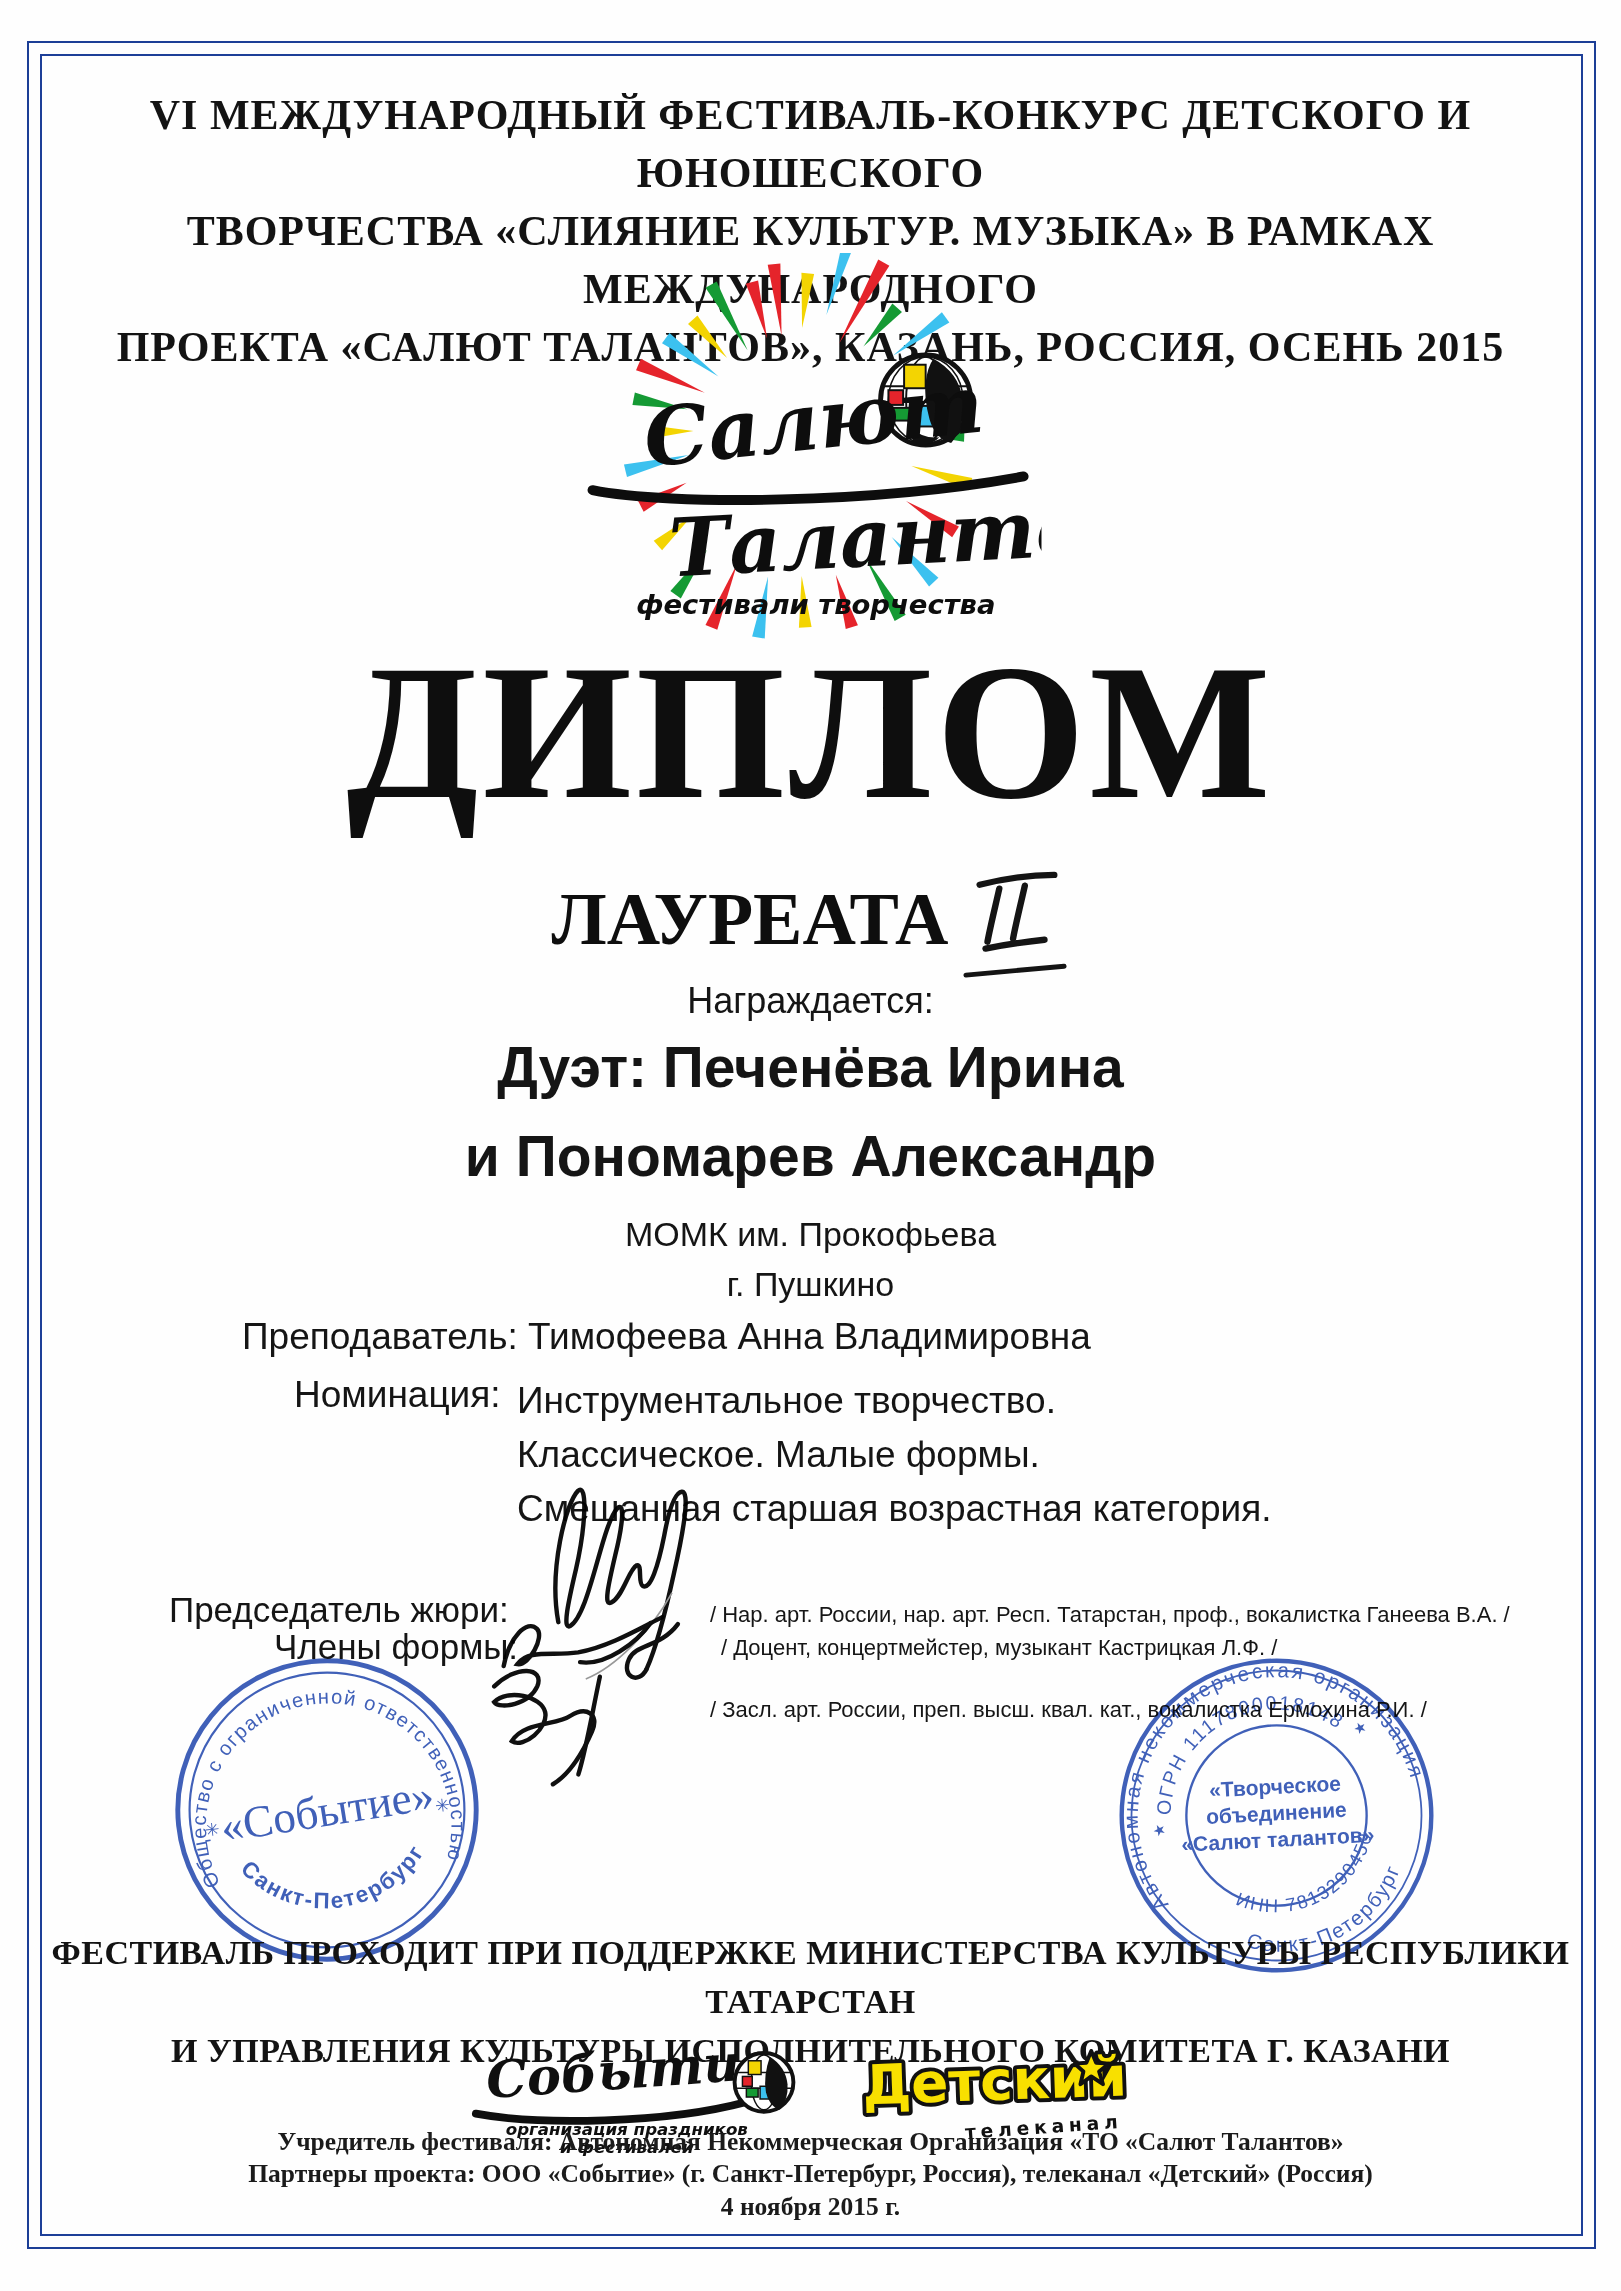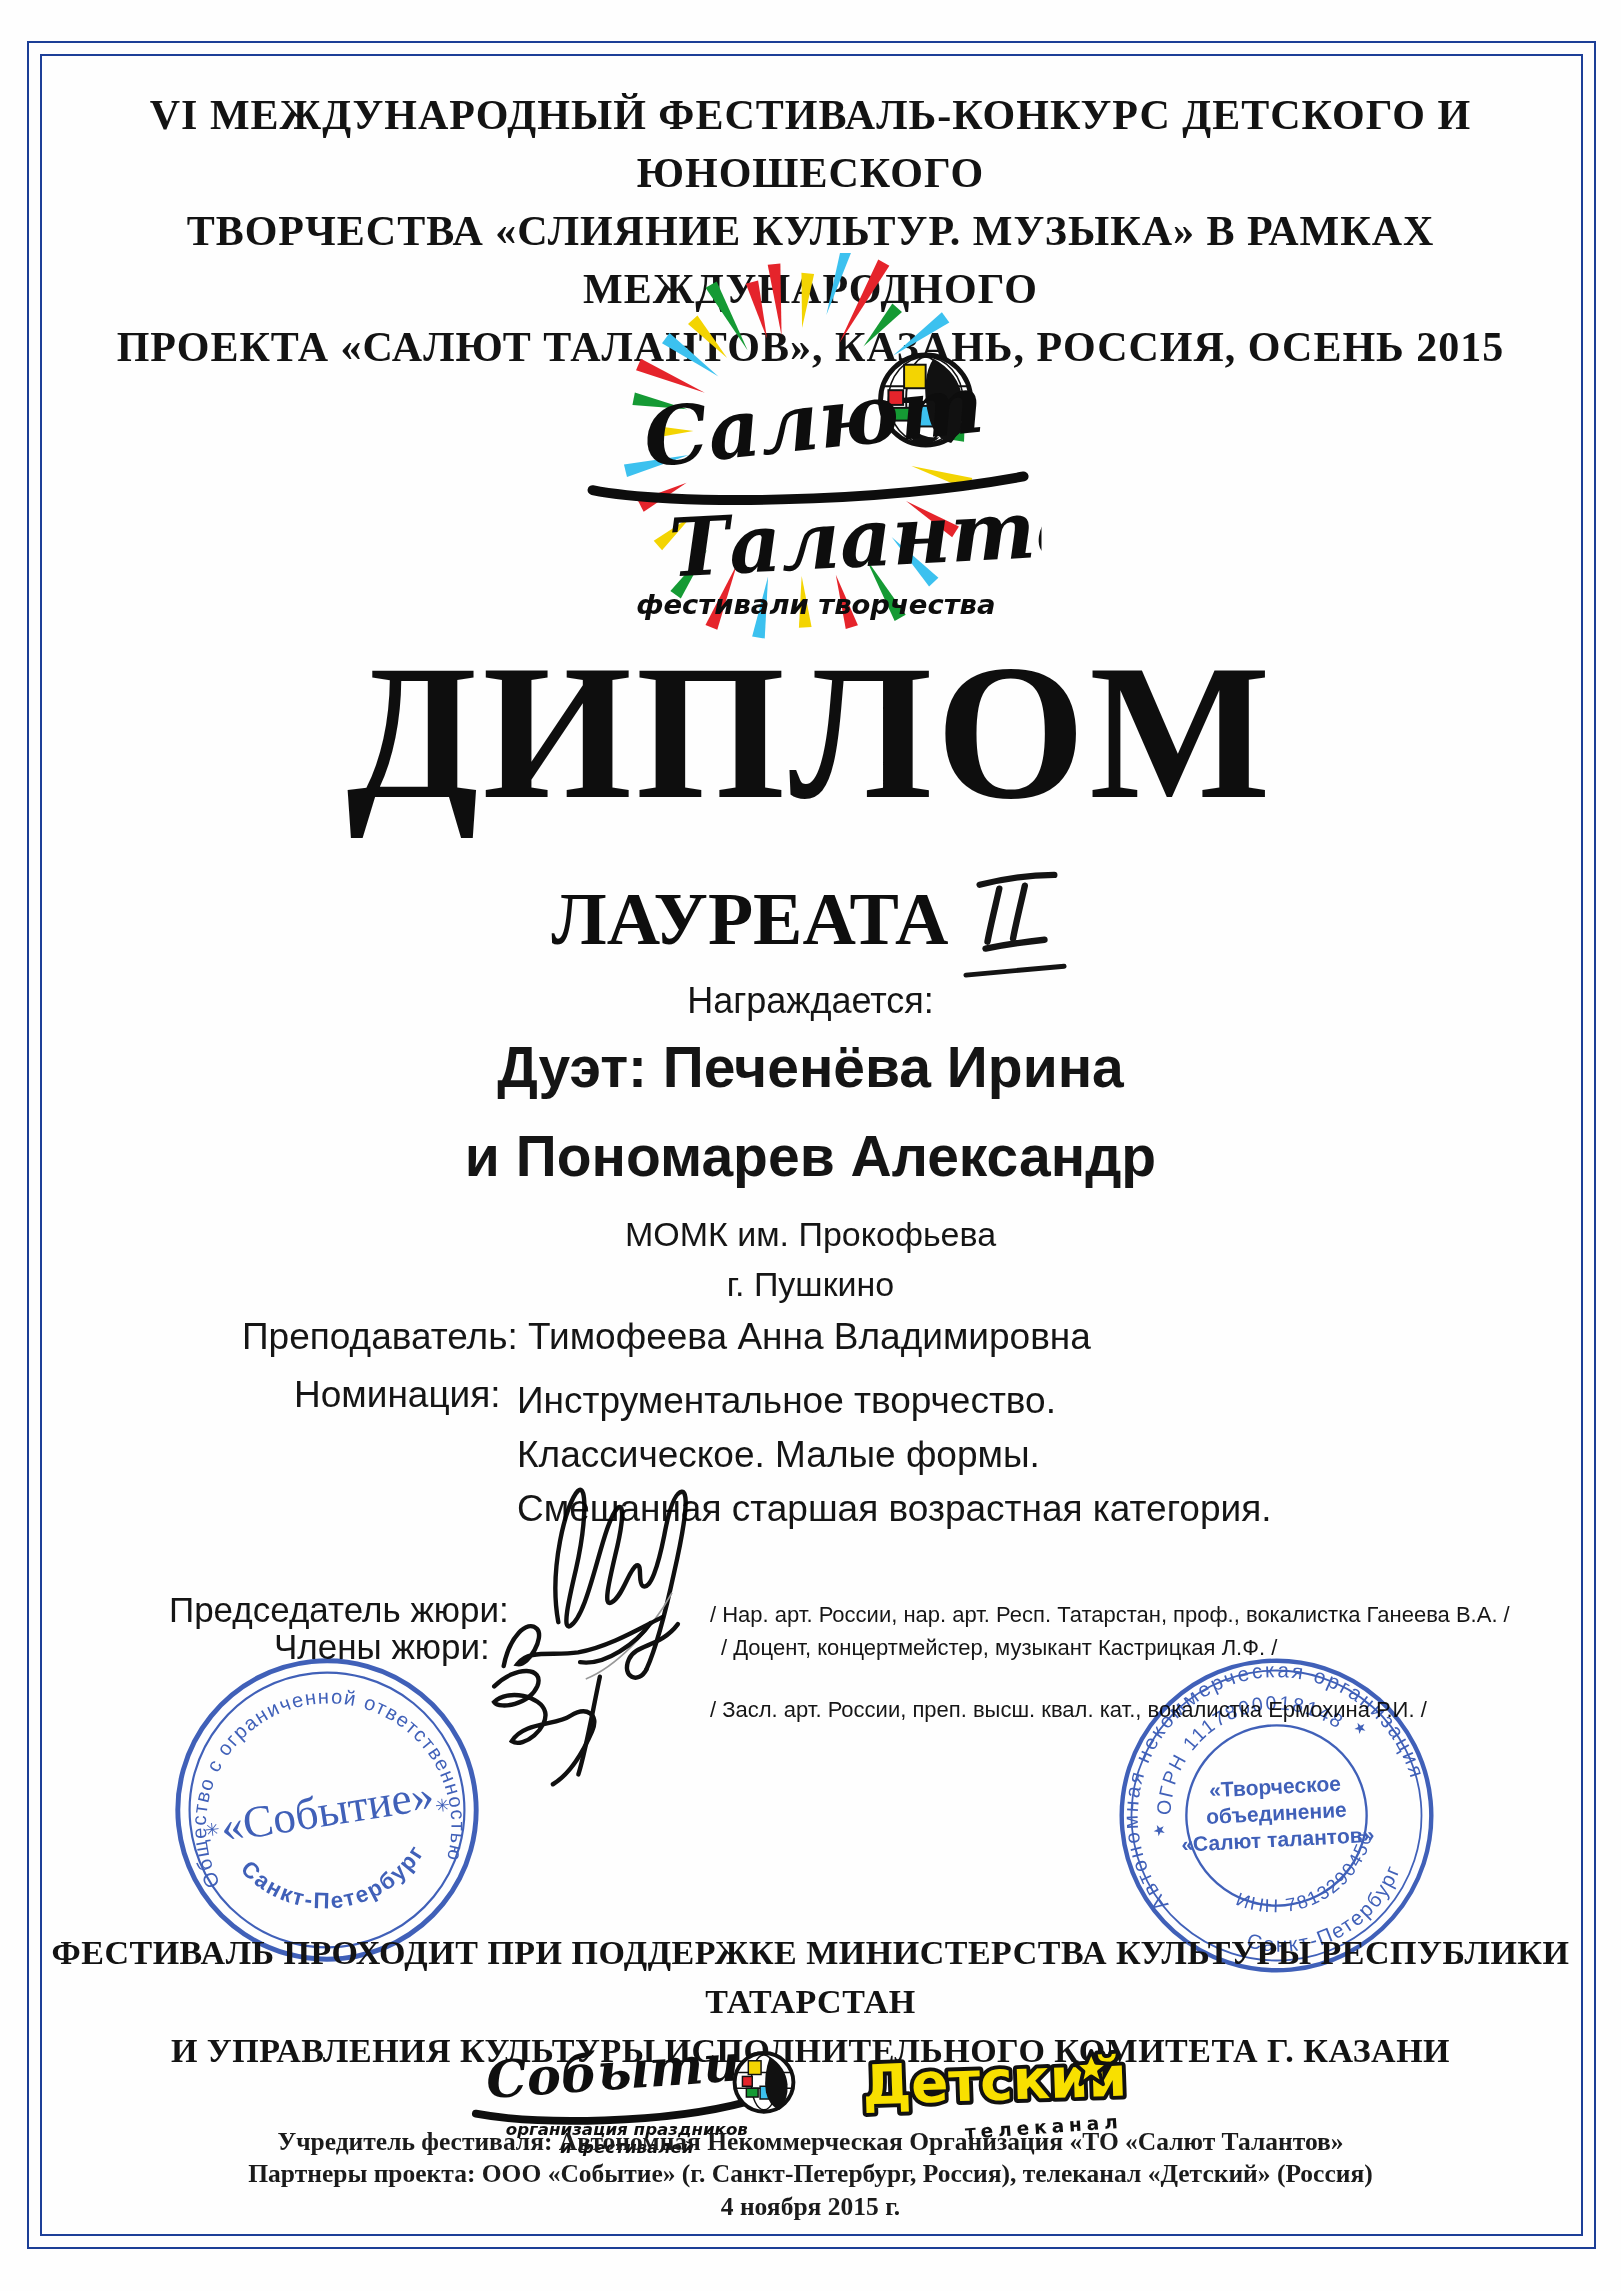--- a/index.html
+++ b/index.html
@@ -164,21 +164,21 @@
 
   <div class="abs nom-label">Номинация:</div>
   <div class="abs nom-lines">
     <div>Инструментальное творчество.</div>
     <div>Классическое. Малые формы.</div>
     <div>Смешанная старшая возрастная категория.</div>
   </div>
 
   <div class="abs jury-label-1">Председатель жюри:</div>
   <div class="abs credit credit-1">/ Нар. арт. России, нар. арт. Респ. Татарстан, проф., вокалистка Ганеева В.А. /</div>
-  <div class="abs jury-label-2">Члены жюри:</div>
+  <div class="abs jury-label-2">Члены формы:</div>
   <div class="abs credit credit-2">/ Доцент, концертмейстер, музыкант Кастрицкая Л.Ф. /</div>
   <div class="abs credit credit-3">/ Засл. арт. России, преп. высш. квал. кат., вокалистка Ермохина Р.И. /</div>
 
   <svg class="abs sig sig1" width="196" height="211" viewBox="0 0 200 215">
     <g stroke="#101010" stroke-width="4.5" fill="none" stroke-linecap="round">
       <path d="M34,150 C24,96 42,28 54,16 C64,7 62,52 52,96 C44,130 38,158 46,154 C66,142 78,52 94,34 C102,26 100,50 92,82 C85,112 80,134 88,130 C100,124 106,96 114,92 C120,90 115,110 120,113 C128,118 136,92 142,62 C146,40 152,18 160,17 C168,16 163,52 152,100 C142,146 132,180 124,198"></path>
       <path d="M124,198 C116,214 98,206 106,188 C113,172 138,176 156,152"></path>
     </g>
     <path d="M150,120 C128,160 92,196 62,208" stroke="#999" stroke-width="1.6" fill="none"></path>
   </svg>

